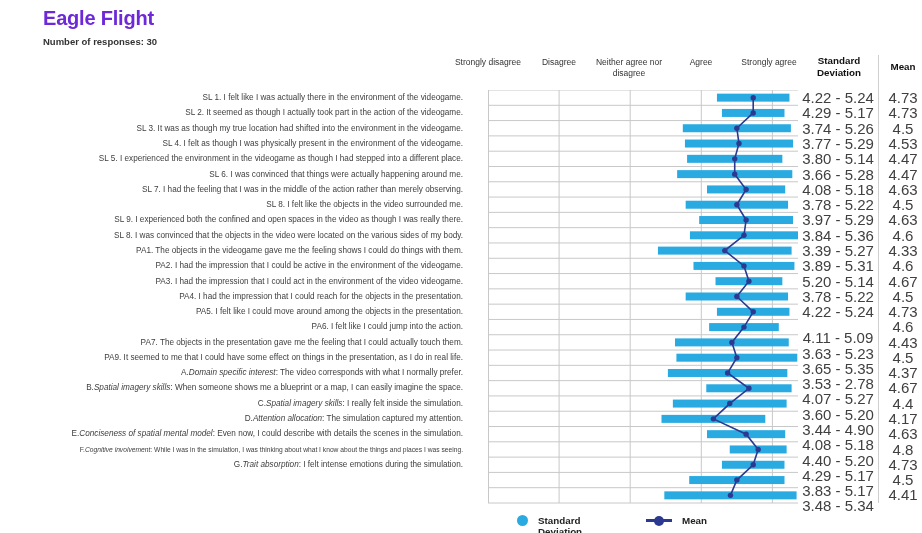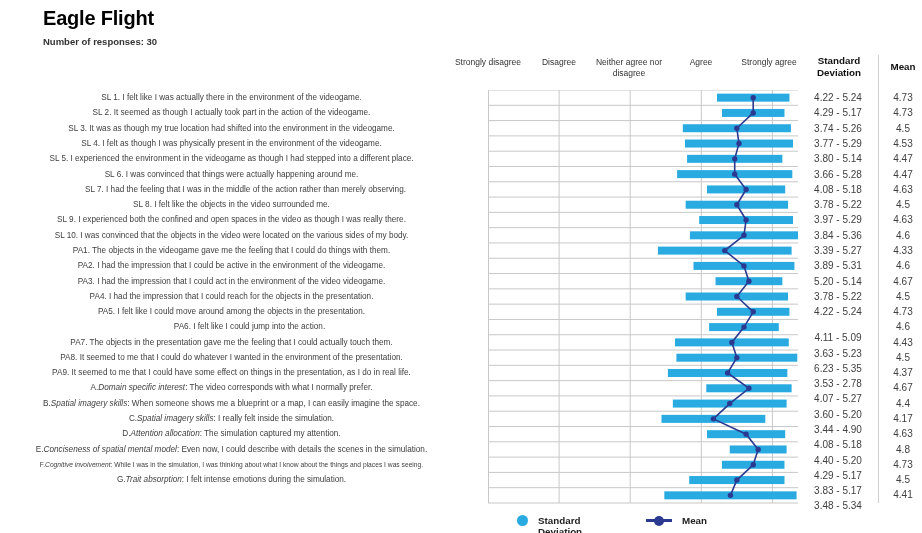--- a/index.html
+++ b/index.html
@@ -1,42 +1,42 @@
 <!DOCTYPE html>
 <html><head>
 <meta charset="utf-8">
 <style>
   * { margin:0; padding:0; box-sizing:border-box; }
   html,body { background:#fff; }
   #app {
     position:relative; width:922px; height:533px; background:#ffffff;
     font-family:"Liberation Sans", sans-serif; color:#1a1a1a; overflow:hidden;
   }
-  .title { position:absolute; left:43px; top:7px; font-size:20px; font-weight:bold; letter-spacing:-0.2px; color:#000000; }
+  .title { position:absolute; left:43px; top:7px; font-size:20px; font-weight:bold; letter-spacing:-0.2px; color:#6d28d9; }
   .subtitle { position:absolute; left:43px; top:36px; font-size:9.5px; font-weight:600; color:#333; }
 
   .cat-header { position:absolute; top:57px; width:90px; text-align:center; font-size:8.5px; line-height:1.3; color:#333; }
   .col-header { position:absolute; font-weight:bold; font-size:9.8px; line-height:1.25; text-align:center; color:#111; }
 
   #labels { position:absolute; left:0; top:90px; width:463px; }
   .row-label {
-    display:flex; align-items:center; justify-content:center;
+    display:flex; align-items:center; justify-content:flex-end;
     font-size:8.2px; color:#404040; white-space:nowrap; overflow:visible;
   }
   .row-label.small { font-size:6.7px; }
   .row-label i { font-style:italic; }
 
   #plot { position:absolute; left:488px; top:90px; }
 
   .num-col { position:absolute; top:90px; }
   #sd-col { left:798px; width:80px; }
   #mean-col { left:880px; width:46px; }
   .num-row {
     display:flex; align-items:center; justify-content:center;
-    font-size:10px; color:#404040; white-space:nowrap;
+    font-size:15px; color:#404040; white-space:nowrap;
   }
   .divider { position:absolute; left:878px; top:55px; width:1px; height:448px; background:#cfcfcf; }
 
   .legend { position:absolute; left:0; top:0; }
   .legend-sd-dot { position:absolute; left:517px; top:515px; width:11px; height:11px; border-radius:50%; }
   .legend-sd-label { position:absolute; left:538px; top:515px; font-size:9.8px; font-weight:bold; color:#222; }
   .legend-mean-line { position:absolute; left:646px; top:519px; width:26px; height:3px; }
   .legend-mean-dot { position:absolute; left:654px; top:515.5px; width:10px; height:10px; border-radius:50%; }
   .legend-mean-label { position:absolute; left:682px; top:515px; font-size:9.8px; font-weight:bold; color:#222; }
 </style>
@@ -79,45 +79,42 @@
       <div class="row-label" style="height: 15.2963px; padding-left: 28px;">
         <span>SL 7. I had the feeling that I was in the middle of the action rather than merely observing.</span>
       </div>
       <div class="row-label" style="height: 15.2963px;">
         <span>SL 8. I felt like the objects in the video surrounded me.</span>
       </div>
       <div class="row-label" style="height: 15.2963px;">
         <span>SL 9. I experienced both the confined and open spaces in the video as though I was really there.</span>
       </div>
       <div class="row-label" style="height: 15.2963px;">
-        <span>SL 10. I was convinced that the objects in the video were located on the various sides of my body.</span>
-      </div>
-      <div class="row-label" style="height: 15.2963px;">
-        <span>PA1. The objects in the videogame gave me the feeling that I could do things with them.</span>
+        <span>SL 8. I was convinced that the objects in the video were located on the various sides of my body.</span>
+      </div>
+      <div class="row-label" style="height: 15.2963px;">
+        <span>PA1. The objects in the videogame gave me the feeling shows I could do things with them.</span>
       </div>
       <div class="row-label" style="height: 15.2963px;">
         <span>PA2. I had the impression that I could be active in the environment of the videogame.</span>
       </div>
       <div class="row-label" style="height: 15.2963px;">
         <span>PA3. I had the impression that I could act in the environment of the video videogame.</span>
       </div>
       <div class="row-label" style="height: 15.2963px;">
         <span>PA4. I had the impression that I could reach for the objects in the presentation.</span>
       </div>
       <div class="row-label" style="height: 15.2963px;">
         <span>PA5. I felt like I could move around among the objects in the presentation.</span>
       </div>
       <div class="row-label" style="height: 15.2963px; margin-left: 36px;">
         <span>PA6. I felt like I could jump into the action.</span>
       </div>
       <div class="row-label" style="height: 15.2963px;">
         <span>PA7. The objects in the presentation gave me the feeling that I could actually touch them.</span>
-      </div>
-      <div class="row-label" style="height: 15.2963px;">
-        <span>PA8. It seemed to me that I could do whatever I wanted in the environment of the presentation.</span>
       </div>
       <div class="row-label" style="height: 15.2963px;">
         <span>PA9. It seemed to me that I could have some effect on things in the presentation, as I do in real life.</span>
       </div>
       <div class="row-label" style="height: 15.2963px;">
         <span>A. </span>
         <i>Domain specific interest</i>
         <span>: The video corresponds with what I normally prefer.</span>
       </div>
       <div class="row-label" style="height: 15.2963px;">
@@ -254,21 +251,21 @@
       <div class="num-row" style="height: 15.2963px;">3.78 - 5.22</div>
       <div class="num-row" style="height: 15.2963px;">3.97 - 5.29</div>
       <div class="num-row" style="height: 15.2963px;">3.84 - 5.36</div>
       <div class="num-row" style="height: 15.2963px;">3.39 - 5.27</div>
       <div class="num-row" style="height: 15.2963px;">3.89 - 5.31</div>
       <div class="num-row" style="height: 15.2963px;">5.20 - 5.14</div>
       <div class="num-row" style="height: 15.2963px;">3.78 - 5.22</div>
       <div class="num-row" style="height: 15.2963px;">4.22 - 5.24</div>
       <div class="num-row" style="height: 15.2963px; margin-top: 11px;">4.11 - 5.09</div>
       <div class="num-row" style="height: 15.2963px;">3.63 - 5.23</div>
-      <div class="num-row" style="height: 15.2963px;">6.23 - 5.35</div>
+      <div class="num-row" style="height: 15.2963px;">3.65 - 5.35</div>
       <div class="num-row" style="height: 15.2963px;">3.53 - 2.78</div>
       <div class="num-row" style="height: 15.2963px;">4.07 - 5.27</div>
       <div class="num-row" style="height: 15.2963px;">3.60 - 5.20</div>
       <div class="num-row" style="height: 15.2963px;">3.44 - 4.90</div>
       <div class="num-row" style="height: 15.2963px;">4.08 - 5.18</div>
       <div class="num-row" style="height: 15.2963px;">4.40 - 5.20</div>
       <div class="num-row" style="height: 15.2963px;">4.29 - 5.17</div>
       <div class="num-row" style="height: 15.2963px;">3.83 - 5.17</div>
       <div class="num-row" style="height: 15.2963px;">3.48 - 5.34</div>
     </div>

